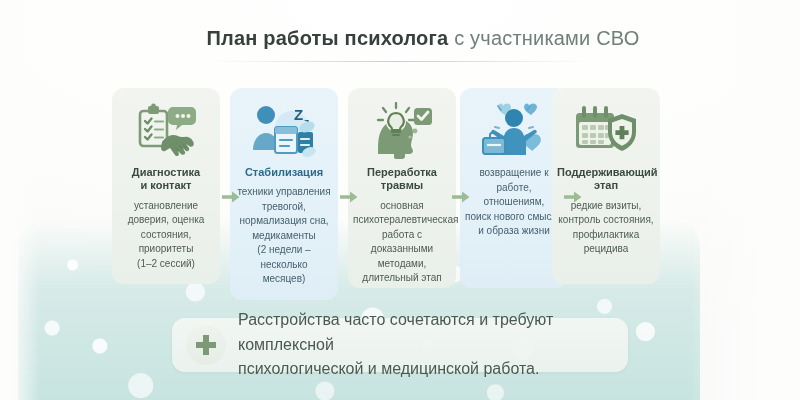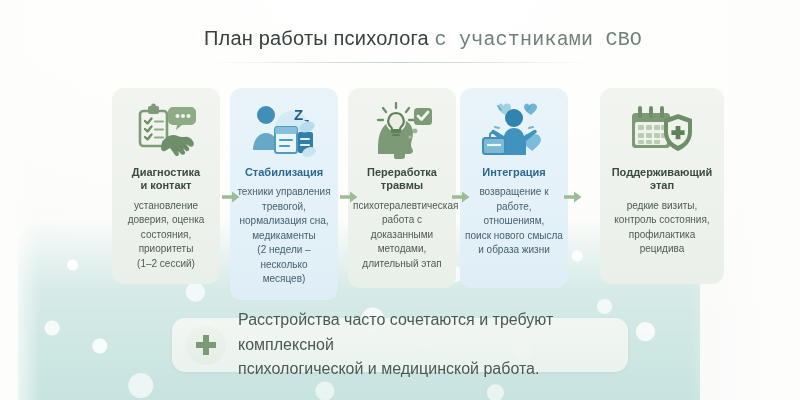--- a/index.html
+++ b/index.html
@@ -43,40 +43,40 @@
       radial-gradient(circle at 5% 60%, rgba(255,255,255,.8) 0 7px, transparent 8px),
       radial-gradient(circle at 60% 70%, rgba(255,255,255,.7) 0 5px, transparent 6px),
       radial-gradient(circle at 28% 60%, rgba(255,255,255,.7) 0 6px, transparent 7px);
   }
   .fade-left{position:absolute;left:0;top:0;bottom:0;width:40px;background:linear-gradient(90deg,#fdfdfc 20%,rgba(253,253,252,0));}
   .fade-right{position:absolute;right:0;top:0;bottom:0;width:110px;background:linear-gradient(270deg,#fdfdfc 30%,rgba(253,253,252,0));}
 
   
   .title-wrap{position:absolute;top:27px;left:0;right:0;text-align:center;z-index:5;}
   .title{font-size:20px;letter-spacing:.2px;white-space:nowrap;}
-  .title .strong{font-weight:normal;color:#36413c;padding-left:46px;}
-  .title .light{font-weight:normal;color:#6e8079;font-family:Liberation Mono, monospace;}
+  .title .strong{font-weight:bold;color:#36413c;padding-left:46px;}
+  .title .light{font-weight:normal;color:#6e8079;}
   .title-rule{
     width:380px;height:1px;margin:11px auto 0;
     background:linear-gradient(90deg,rgba(160,180,170,0),rgba(150,172,162,.55),rgba(160,180,170,0));
   }
 
   
   .row{position:absolute;top:88px;left:112px;width:588px;height:212px;z-index:4;}
   .card{
     position:absolute;top:0;width:108px;border-radius:12px;
     padding:12px 5px 10px;box-sizing:border-box;text-align:center;
   }
   .card.green{background:linear-gradient(180deg,#f2f5ef 0%,#eef2ec 55%,#e9efe9 100%);}
   .card.blue{background:linear-gradient(180deg,#e9f4fa 0%,#e4f1f8 55%,#dfeef6 100%);}
   .c1{left:0;height:196px;}
   .c2{left:118px;height:212px;}
   .c3{left:236px;height:200px;}
   .c4{left:348px;height:200px;}
-  .c5{left:488px;width:124px;height:196px;}
+  .c5{left:440px;width:108px;height:196px;}
 
   .icon{height:62px;display:flex;align-items:center;justify-content:center;margin-bottom:4px;}
   .card h3{
     margin:0 0 6px;font-size:11px;font-weight:bold;line-height:1.22;
   }
   .card.green h3{color:#3a4a42;}
   .card.blue h3{color:#2c6a8c;}
   .card p{
     margin:0;font-size:10px;line-height:1.45;color:#4e5b54;
   }
@@ -220,20 +220,21 @@
           <polyline points="48,14 51.5,17.5 58,10" fill="none" stroke="#f2f5ef" stroke-width="2.8" stroke-linecap="round" stroke-linejoin="round"></polyline>
           <circle cx="45" cy="29" r="2.4" fill="#9ab694"></circle>
           <circle cx="40" cy="35" r="1.6" fill="#a8c0a2"></circle>
         </svg>
       </div>
       <h3>
         <span>Переработка</span><br>
         <span>травмы</span>
       </h3>
       <p>
+        <span class="sub">основная</span>
         <span class="sub">психотералевтическая</span>
         <span class="sub">работа с доказанными</span>
         <span class="sub">методами,</span>
         <span class="sub">длительный этап</span>
       </p>
     </div>
 
     <div class="card blue c4">
       <div class="icon">
         <svg width="66" height="58" viewBox="0 0 66 58">
@@ -248,23 +249,20 @@
               <line x1="6" y1="43" x2="20" y2="43"></line>
             </g>
           <g stroke="#5aa6c8" stroke-width="2" stroke-linecap="round" opacity=".8">
             <line x1="20" y1="8" x2="17" y2="4"></line>
               <line x1="46" y1="8" x2="49" y2="4"></line>
             <line x1="18" y1="26" x2="14" y2="25"></line>
               <line x1="48" y1="26" x2="52" y2="25"></line>
           </g>
         </svg>
       </div>
-      <h3>
-        <span>Интеграция</span>
-      </h3>
       <p>
         <span class="sub">возвращение к работе,</span>
         <span class="sub">отношениям,</span>
         <span class="sub">поиск нового смысла</span>
         <span class="sub">и образа жизни</span>
       </p>
     </div>
 
     <div class="card green c5">
       <div class="icon">

